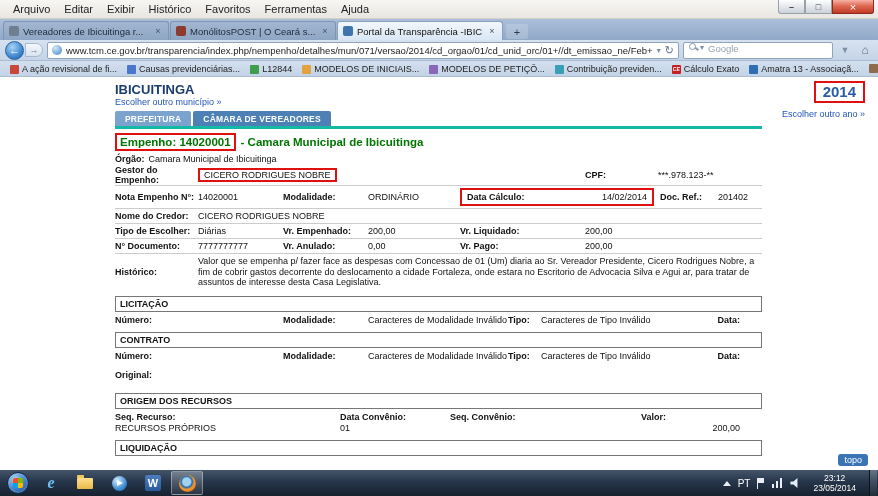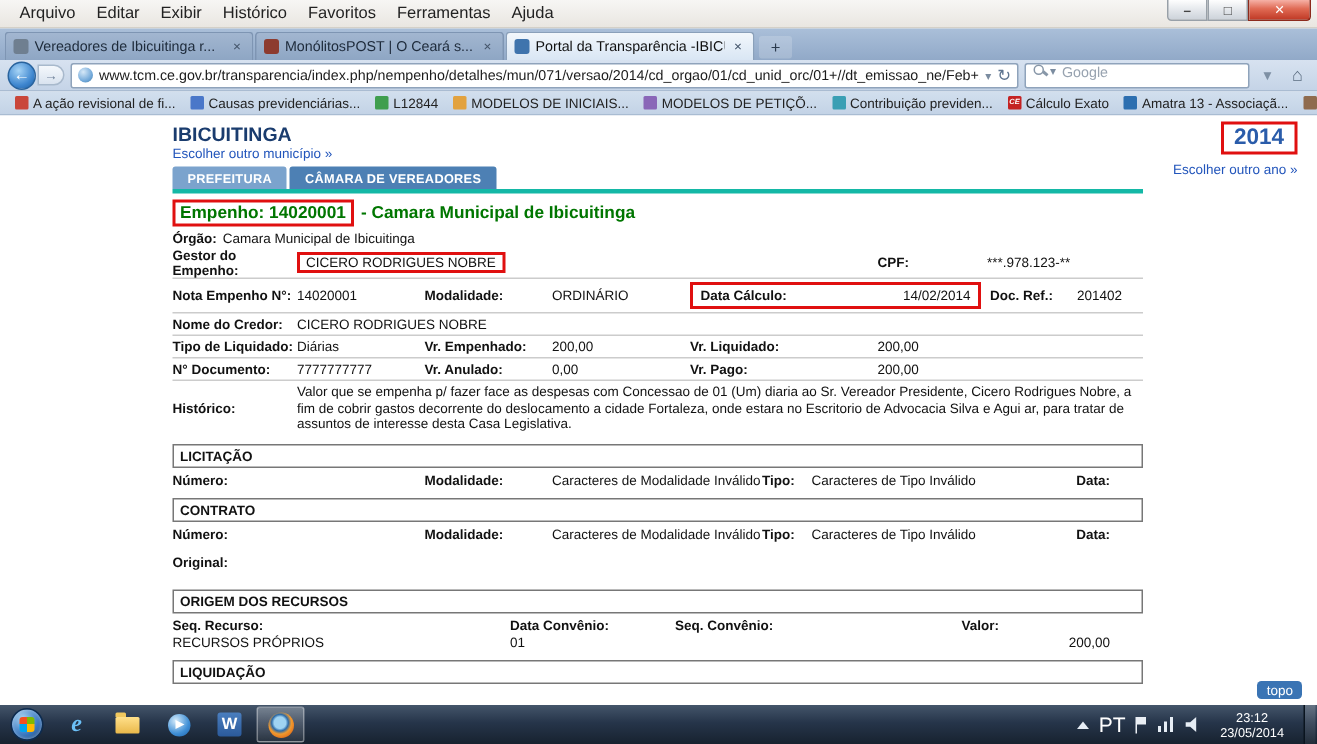--- a/index.html
+++ b/index.html
@@ -52,21 +52,21 @@
 .search-caret{color:#7b8ca0;font-size:8px;}
 .search-caret::before{content:"▾";}
 .search-text{font-size:9.5px;color:#98a3b0;}
 .download-icon{flex:none;color:#7e90a4;font-size:9px;width:16px;text-align:center;}
 .download-icon::before{content:"▼";}
 .home-icon{flex:none;color:#5d6f83;font-size:12px;width:16px;text-align:center;}
 .home-icon::before{content:"⌂";}
 
 
 .bookmarksbar{top:61px;height:16px;background:linear-gradient(#d2dfee,#c3d3e6);border-bottom:1px solid #a9bcd2;display:flex;align-items:center;padding:0 5px;font-size:9px;color:#222;}
-.bm{display:flex;align-items:flex-start;gap:3px;padding:0 5px;white-space:nowrap;}
+.bm{display:flex;align-items:flex-end;gap:3px;padding:0 5px;white-space:nowrap;}
 .bm-ico{width:9px;height:9px;border-radius:1px;flex:none;display:flex;align-items:center;justify-content:center;}
 .bm:nth-of-type(1) .bm-ico{background:#c9463a;}
 .bm:nth-of-type(2) .bm-ico{background:#4a77c9;}
 .bm:nth-of-type(3) .bm-ico{background:#3f9e4e;}
 .bm:nth-of-type(4) .bm-ico{background:#e2a23f;}
 .bm:nth-of-type(5) .bm-ico{background:#8a67b8;}
 .bm:nth-of-type(6) .bm-ico{background:#3a9fb4;}
 .bm:nth-of-type(7) .bm-ico{background:#c42222;}
 .bm:nth-of-type(8) .bm-ico{background:#2d6fb0;}
 .bm:nth-of-type(9) .bm-ico{background:#8f6b4e;}
@@ -115,21 +115,21 @@
 .ie-glyph::before{content:"e";color:#6cc0f7;font-size:16px;font-weight:bold;font-style:italic;font-family:"Liberation Serif",serif;}
 .folder-glyph{width:16px;height:11px;background:linear-gradient(#ffe08a,#e9b84a);border-radius:1px;position:relative;}
 .folder-glyph::before{content:"";position:absolute;top:-3px;left:0;width:7px;height:3px;background:#f1c85e;border-radius:1px 1px 0 0;}
 .media-glyph{width:15px;height:15px;border-radius:50%;background:radial-gradient(circle at 35% 30%,#d5ebfa,#3f8fd6 60%,#1b5fa8);position:relative;}
 .media-glyph::before{content:"";position:absolute;left:5px;top:4px;border-left:6px solid #fff;border-top:3.5px solid transparent;border-bottom:3.5px solid transparent;}
 .word-glyph{width:16px;height:16px;background:linear-gradient(#4a7ebf,#2b5a9b);border-radius:2px;display:flex;align-items:center;justify-content:center;color:#fff;}
 .word-glyph::before{content:"W";font-size:11px;font-weight:bold;}
 .firefox-glyph{width:17px;height:17px;border-radius:50%;background:radial-gradient(circle at 45% 40%,#9fd3f2 0 28%,#2b6aa8 40%,#f09a2f 55%,#e3731c 75%,#b4500e);}
 .tray{margin-left:auto;display:flex;align-items:center;gap:7px;height:100%;padding-right:1px;}
 .chevron-up-icon{width:0;height:0;border-left:4px solid transparent;border-right:4px solid transparent;border-bottom:5px solid #e6edf5;}
-.tray-lang{color:#fff;font-size:14px;}
+.tray-lang{color:#fff;font-size:10px;}
 .flag-icon{position:relative;width:8px;height:11px;border-left:1px solid #e9eef4;}
 .flag-icon::before{content:"";position:absolute;left:0;top:0;width:6px;height:5px;background:#e9eef4;}
 .network-icon{width:11px;height:10px;background-image:linear-gradient(#e6edf5,#e6edf5),linear-gradient(#e6edf5,#e6edf5),linear-gradient(#e6edf5,#e6edf5);background-size:2px 4px,2px 7px,2px 10px;background-position:0 bottom,4px bottom,8px bottom;background-repeat:no-repeat;}
 .volume-icon{width:10px;height:10px;background:#e6edf5;clip-path:polygon(0 35%,30% 35%,70% 0,70% 100%,30% 65%,0 65%);}
 .clock{color:#fff;font-size:8.5px;text-align:center;line-height:10px;padding:0 6px;}
 .show-desktop{width:8px;height:26px;border-left:1px solid #0a141f;background:linear-gradient(rgba(255,255,255,.18),rgba(255,255,255,.05));}
 </style>
 </head>
 <body>
 
@@ -271,21 +271,21 @@
       <span class="lbl">Doc. Ref.:</span>
       <span>201402</span>
     </div>
 
     <div class="trow">
       <span class="lbl">Nome do Credor:</span>
       <span class="cell2-6">CICERO RODRIGUES NOBRE</span>
     </div>
 
     <div class="trow">
-      <span class="lbl">Tipo de Liquidado:</span>
+      <span class="lbl">Tipo de Escolher:</span>
       <span>Diárias</span>
       <span class="lbl">Vr. Empenhado:</span>
       <span>200,00</span>
       <span class="lbl">Vr. Liquidado:</span>
       <span>200,00</span>
     </div>
 
     <div class="trow">
       <span class="lbl">N° Documento:</span>
       <span>7777777777</span>

